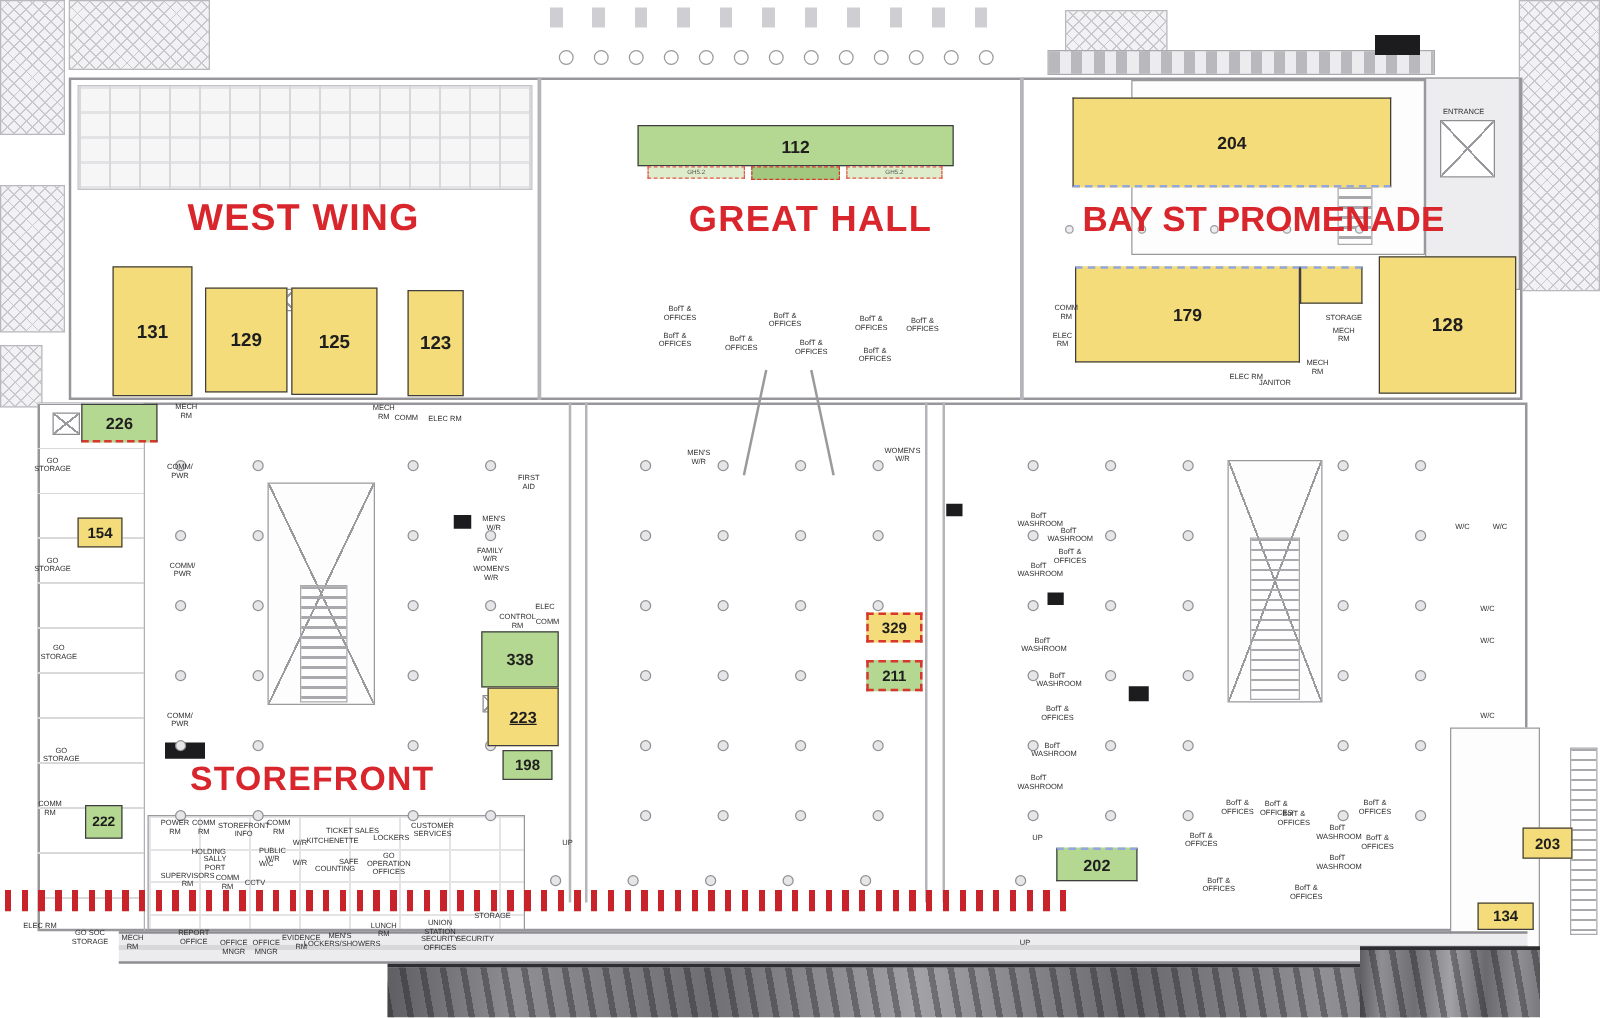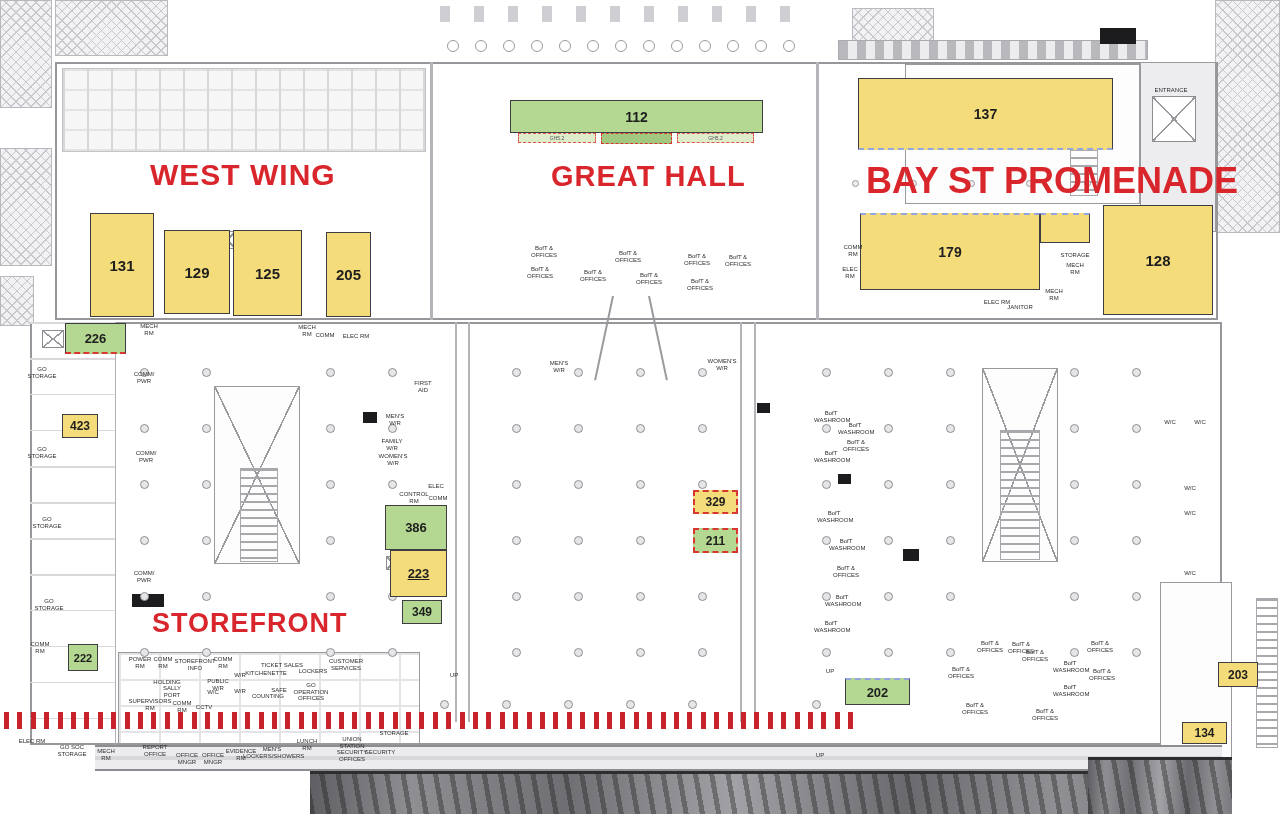--- a/index.html
+++ b/index.html
@@ -131,51 +131,51 @@
     <div class="room z4" style="left: 90px; top: 213px; width: 64px; height: 104px; background: rgb(245, 220, 122);">
       <span style="font-size: 15px;">131</span>
     </div>
     <div class="room z4" style="left: 164px; top: 230px; width: 66px; height: 84px; background: rgb(245, 220, 122);">
       <span style="font-size: 15px;">129</span>
     </div>
     <div class="room z4" style="left: 233px; top: 230px; width: 69px; height: 86px; background: rgb(245, 220, 122);">
       <span style="font-size: 15px;">125</span>
     </div>
     <div class="room z4" style="left: 326px; top: 232px; width: 45px; height: 85px; background: rgb(245, 220, 122);">
-      <span style="font-size: 15px;">205</span>
+      <span style="font-size: 15px;">123</span>
     </div>
     <div class="room z4" style="left: 510px; top: 100px; width: 253px; height: 33px; background: rgb(180, 215, 145);">
       <span style="font-size: 14px;">112</span>
     </div>
     <div class="room z4 dash-blue-bottom" style="left: 858px; top: 78px; width: 255px; height: 72px; background: rgb(245, 220, 122);">
-      <span style="font-size: 14px;">137</span>
+      <span style="font-size: 14px;">204</span>
     </div>
     <div class="room z4 dash-blue-top" style="left: 860px; top: 213px; width: 180px; height: 77px; background: rgb(245, 220, 122);">
       <span style="font-size: 14px;">179</span>
     </div>
     <div class="room z4 dash-blue-top" style="left: 1040px; top: 213px; width: 50px; height: 30px; background: rgb(245, 220, 122);">
       <span style="font-size: 10px;"></span>
     </div>
     <div class="room z4" style="left: 1103px; top: 205px; width: 110px; height: 110px; background: rgb(245, 220, 122);">
       <span style="font-size: 15px;">128</span>
     </div>
     <div class="room z4 dash-red-bottom" style="left: 65px; top: 323px; width: 61px; height: 31px; background: rgb(180, 215, 145);">
       <span style="font-size: 13px;">226</span>
     </div>
     <div class="room z4" style="left: 62px; top: 414px; width: 36px; height: 24px; background: rgb(245, 220, 122);">
-      <span style="font-size: 12px;">423</span>
+      <span style="font-size: 12px;">154</span>
     </div>
     <div class="room z4" style="left: 385px; top: 505px; width: 62px; height: 45px; background: rgb(180, 215, 145);">
-      <span style="font-size: 13px;">386</span>
+      <span style="font-size: 13px;">338</span>
     </div>
     <div class="room z4" style="left: 390px; top: 550px; width: 57px; height: 47px; background: rgb(245, 220, 122);">
       <span style="font-size: 13px; text-decoration: underline;">223</span>
     </div>
     <div class="room z4" style="left: 402px; top: 600px; width: 40px; height: 24px; background: rgb(180, 215, 145);">
-      <span style="font-size: 12px;">349</span>
+      <span style="font-size: 12px;">198</span>
     </div>
     <div class="room z4" style="left: 68px; top: 644px; width: 30px; height: 27px; background: rgb(180, 215, 145);">
       <span style="font-size: 11px;">222</span>
     </div>
     <div class="room z4 dash-red" style="left: 693px; top: 490px; width: 45px; height: 24px; background: rgb(245, 220, 122);">
       <span style="font-size: 12px;">329</span>
     </div>
     <div class="room z4 dash-red" style="left: 693px; top: 528px; width: 45px; height: 25px; background: rgb(180, 215, 145);">
       <span style="font-size: 12px;">211</span>
     </div>
@@ -363,21 +363,21 @@
     <div class="slabel" style="left: 814px; top: 752px; width: 12px;">UP</div>
     <div class="slabel" style="left: 1162px; top: 419px; width: 16px;">W/C</div>
     <div class="slabel" style="left: 1192px; top: 419px; width: 16px;">W/C</div>
     <div class="slabel" style="left: 1182px; top: 485px; width: 16px;">W/C</div>
     <div class="slabel" style="left: 1182px; top: 510px; width: 16px;">W/C</div>
     <div class="slabel" style="left: 1182px; top: 570px; width: 16px;">W/C</div>
   </div>
 <div id="titles-layer">
     <div class="area-title" style="left: 150px; top: 158px; font-size: 30px; letter-spacing: 1px; color: rgb(216, 38, 44);">WEST WING</div>
     <div class="area-title" style="left: 551px; top: 160px; font-size: 29px; letter-spacing: 1px; color: rgb(216, 38, 44); text-align: center;">GREAT HALL</div>
-    <div class="area-title" style="left: 866px; top: 160px; font-size: 36px; letter-spacing: 0px; color: rgb(216, 38, 44);">BAY ST PROMENADE</div>
+    <div class="area-title" style="left: 866px; top: 160px; font-size: 28px; letter-spacing: 0px; color: rgb(216, 38, 44);">BAY ST PROMENADE</div>
     <div class="area-title" style="left: 152px; top: 608px; font-size: 27px; letter-spacing: 1px; color: rgb(216, 38, 44);">STOREFRONT</div>
   </div>
 <div id="dots-layer">
     <div class="dot z2" style="left: 140px; top: 368px;"></div>
     <div class="dot z2" style="left: 202px; top: 368px;"></div>
     <div class="dot z2" style="left: 326px; top: 368px;"></div>
     <div class="dot z2" style="left: 388px; top: 368px;"></div>
     <div class="dot z2" style="left: 512px; top: 368px;"></div>
     <div class="dot z2" style="left: 574px; top: 368px;"></div>
     <div class="dot z2" style="left: 636px; top: 368px;"></div>

